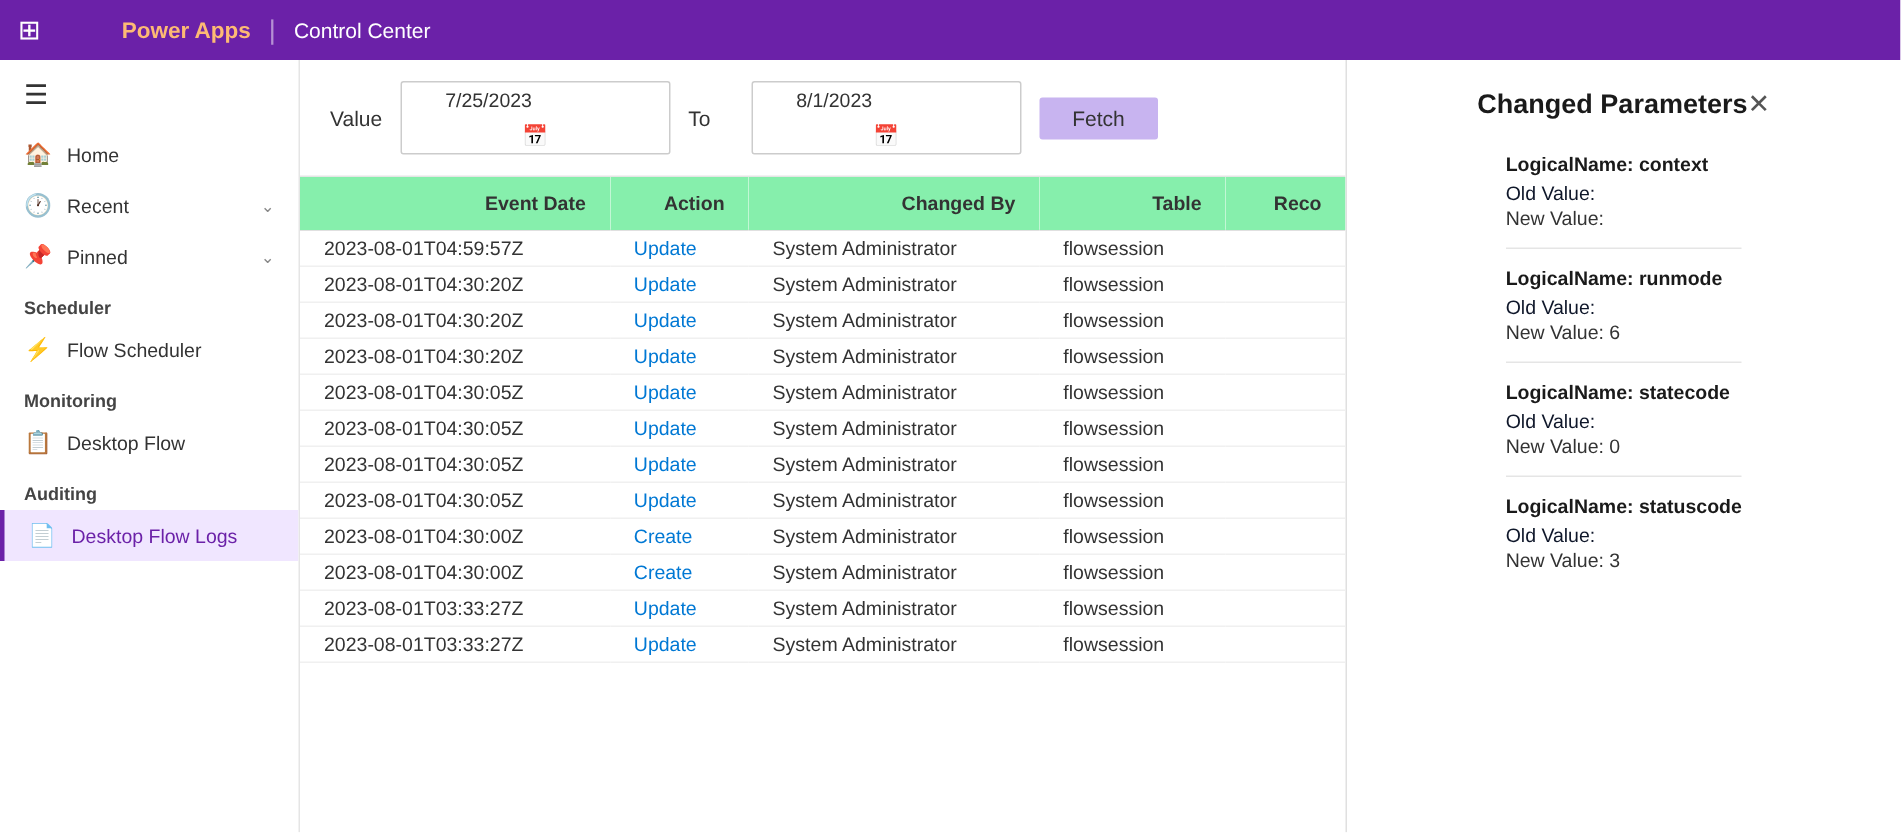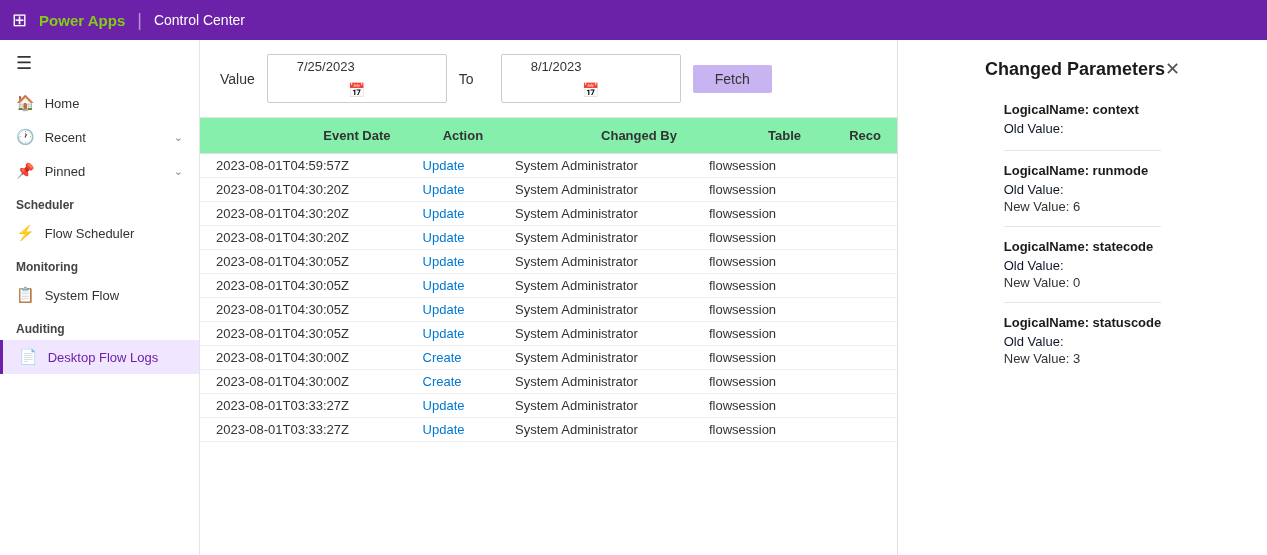--- a/index.html
+++ b/index.html
@@ -21,23 +21,24 @@
       padding: 0 12px;
       gap: 12px;
       flex-shrink: 0;
     }
     .topbar-grid-icon {
       color: white;
       font-size: 18px;
       cursor: pointer;
     }
     .topbar-app-name {
-      color: #84cc16;
+      color: #fdba74;
       font-weight: 600;
       font-size: 15px;
+      margin-left: 42px;
     }
     .topbar-divider {
       color: rgba(255,255,255,0.5);
       font-size: 18px;
     }
     .topbar-module-name {
       color: white;
       font-size: 14px;
     }
 
@@ -261,21 +262,21 @@
 
     <div class="sidebar-section-label">Scheduler</div>
     <div class="sidebar-item">
       <span class="icon">⚡</span>
       <span>Flow Scheduler</span>
     </div>
 
     <div class="sidebar-section-label">Monitoring</div>
     <div class="sidebar-item">
       <span class="icon">📋</span>
-      <span>System Flow</span>
+      <span>Desktop Flow</span>
     </div>
 
     <div class="sidebar-section-label">Auditing</div>
     <div class="sidebar-item active">
       <span class="icon">📄</span>
       <span>Desktop Flow Logs</span>
     </div>
   </nav>
 
   <div class="content">
@@ -397,20 +398,21 @@
 
   <div class="right-panel">
     <div class="panel-header">
       <span class="panel-title">Changed Parameters</span>
       <button class="panel-close">✕</button>
     </div>
     <div class="panel-body" id="param-list">
     <div class="param-group">
           <div class="param-name">LogicalName: context</div>
           <div class="param-old">Old Value:</div>
+          <div class="param-new">New Value:</div>
         </div>
         <div class="param-group">
           <div class="param-name">LogicalName: runmode</div>
           <div class="param-old">Old Value:</div>
           <div class="param-new">New Value: 6</div>
         </div>
         <div class="param-group">
           <div class="param-name">LogicalName: statecode</div>
           <div class="param-old">Old Value:</div>
           <div class="param-new">New Value: 0</div>

